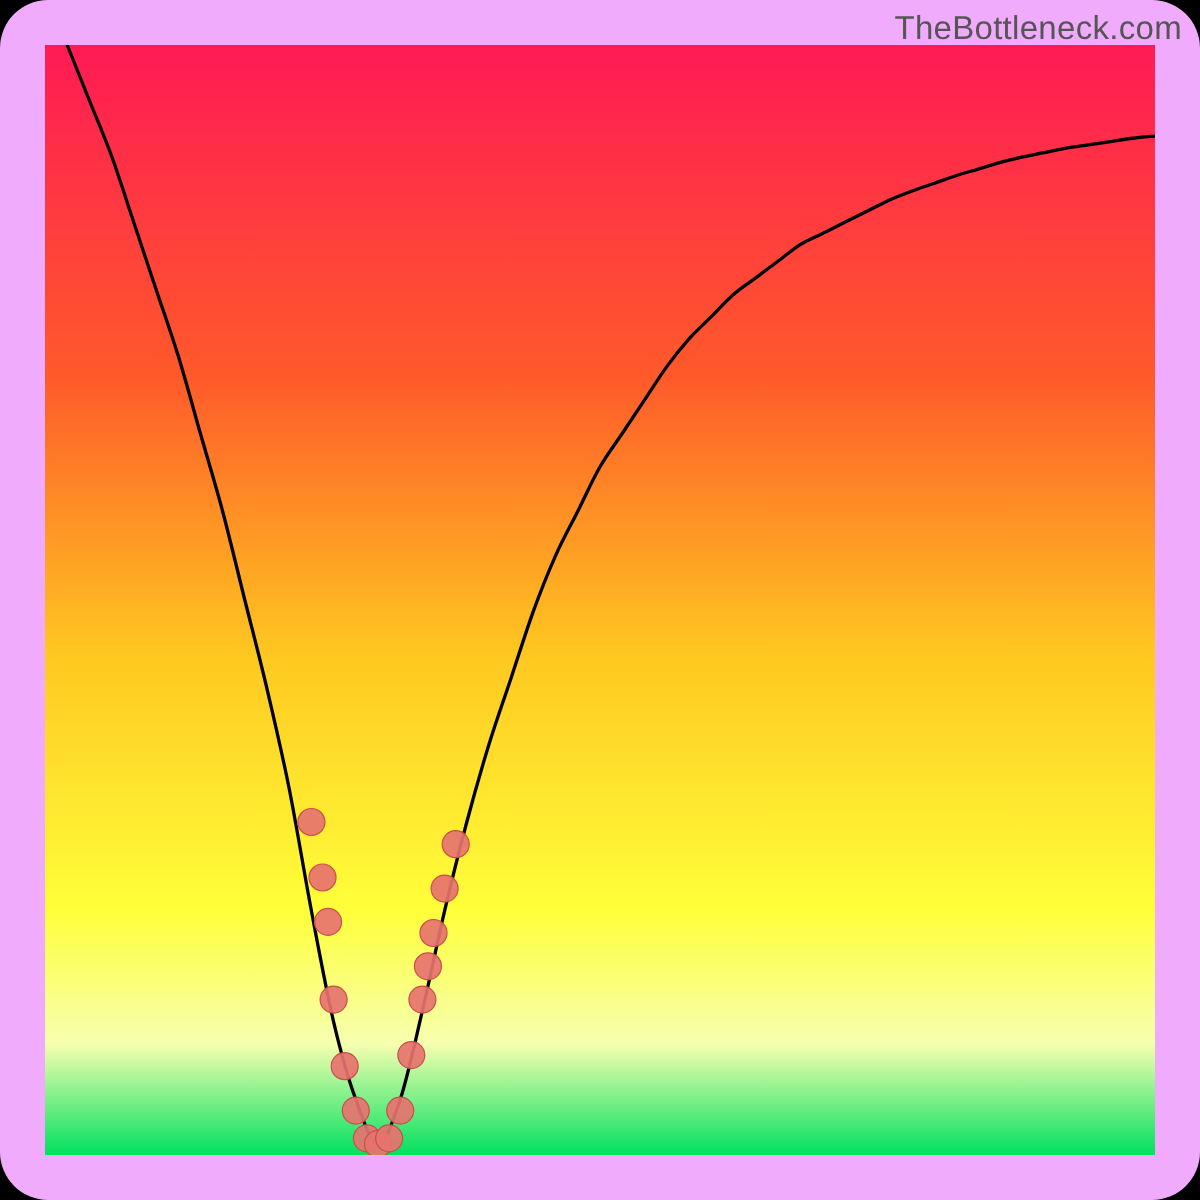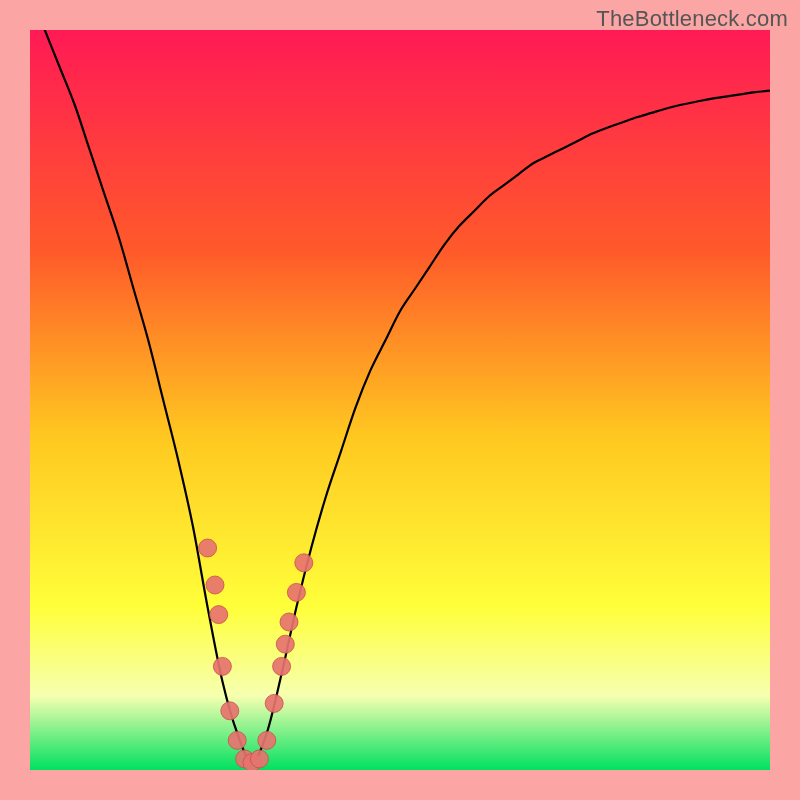--- a/index.html
+++ b/index.html
@@ -8,21 +8,22 @@
     width: 800px;
     height: 800px;
     overflow: hidden;
     background: #000;
     font-family: Arial, Helvetica, sans-serif;
   }
   .outer {
     position: relative;
     width: 800px;
     height: 800px;
-    background: #fca5a5;
+    background: #f0abfc;
+    border-radius: 32px;
   }
   .plot {
     position: absolute;
     left: 30px;
     top: 30px;
     width: 740px;
     height: 740px;
     overflow: hidden;
   }
   .watermark {

